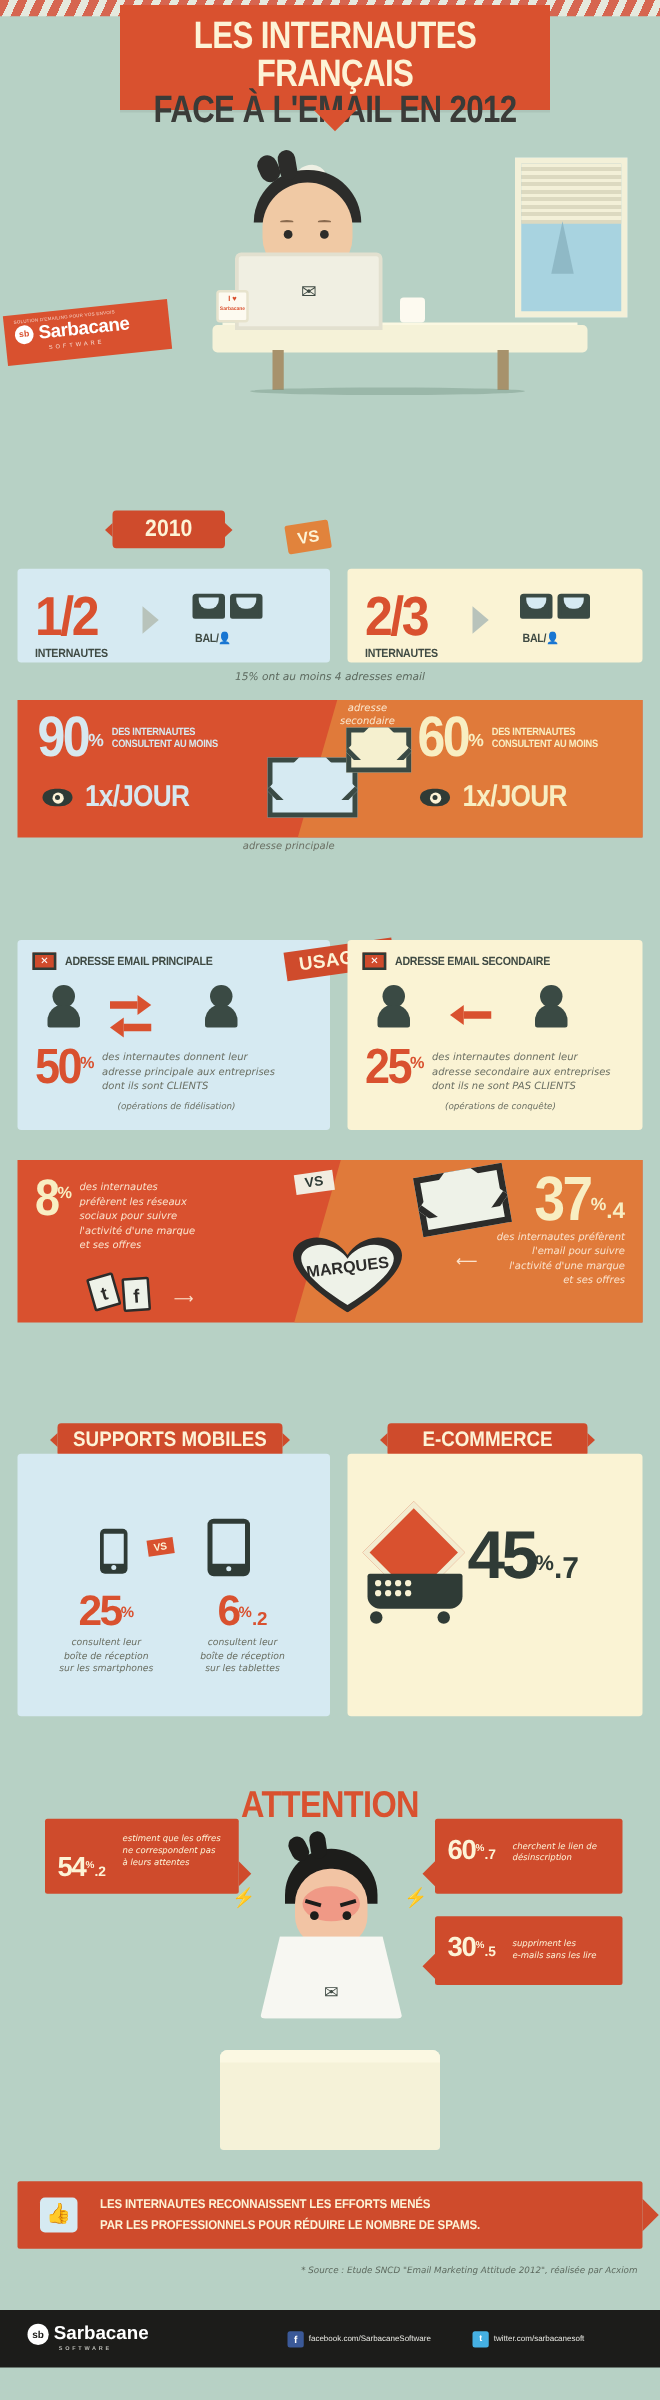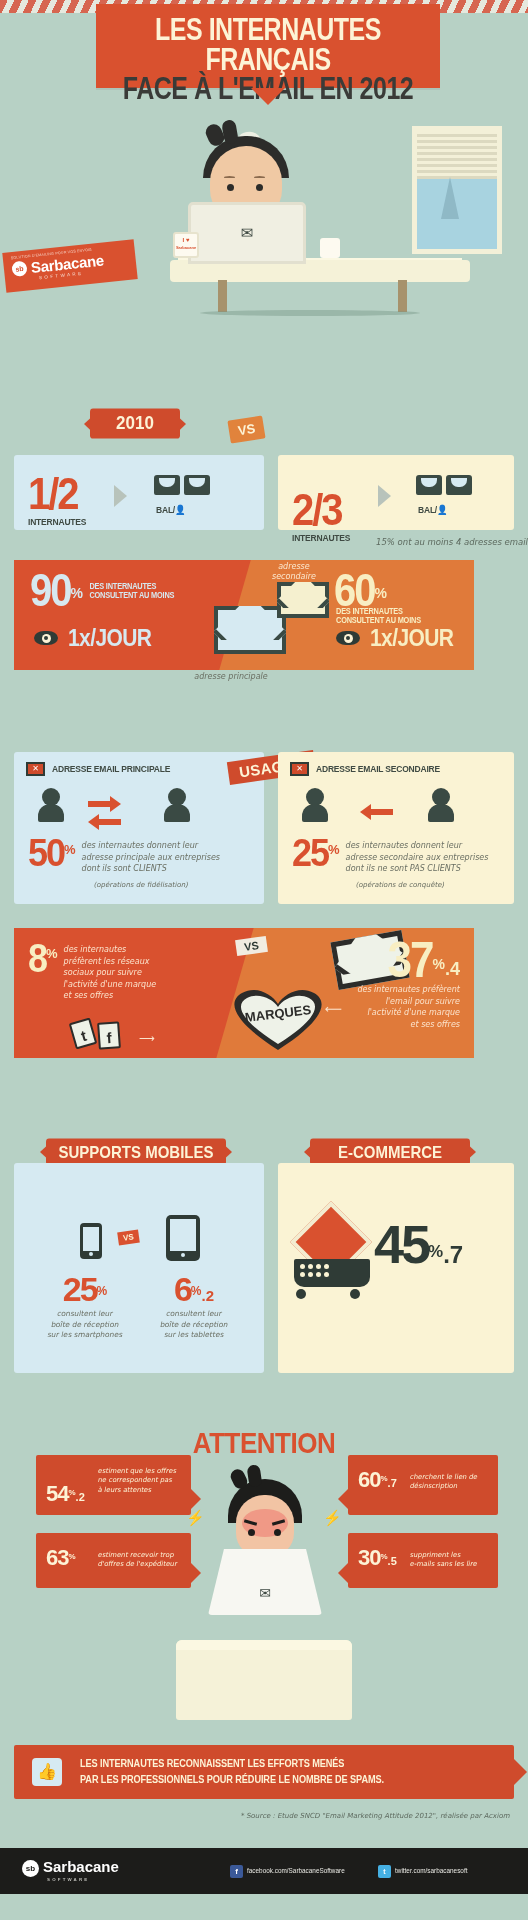--- a/index.html
+++ b/index.html
@@ -131,25 +131,25 @@
   .hand { font-family:"DejaVu Sans", sans-serif; font-style: italic; font-size: 8px;
     color:#6a6f63; line-height:1.45; }
 
   .chev { width:0;height:0; border-top:11px solid transparent; border-bottom:11px solid transparent;
     border-left:13px solid #b8c3bb; }
   .inbox { width: 26px; height: 20px; border: 3px solid #3a4a44; border-radius:3px 3px 2px 2px;
     position:relative; background:#3a4a44; }
   .inbox:before { content:""; position:absolute; left:2px; top:0; right:2px; height:9px;
     background:#d6eaf2; border-radius:0 0 7px 7px; }
 
-  .note-center { position:absolute; width:100%; text-align:right;
+  .note-center { position:absolute; width:100%; text-align:center;
     font-family:"DejaVu Sans", sans-serif; font-style:italic; font-size:8.5px; color:#5d6a5f; }
 
   
-  .band-orange { position:absolute; left:14px; width:460px; background:#d9512f; overflow:hidden; }
+  .band-orange { position:absolute; left:14px; width:500px; background:#d9512f; overflow:hidden; }
   .band-orange .diag { position:absolute; top:0; bottom:0; left:48%; width:70%;
     background:#e07a3a; transform: skewX(-16deg); }
   .pct-big { font-size: 40px; font-weight:bold; line-height:.9; letter-spacing:-2px;
     transform: scaleY(1.14); display:inline-block; }
   .pct-sign { font-size: 14px; font-weight:bold; vertical-align: super; }
   .pct-label { font-size: 7.4px; font-weight:bold; line-height:1.15; letter-spacing:-.2px; transform: scaleY(1.15); }
   .eye-ico { width:24px; height:14px; background:#2f3b36; border-radius:50% / 60%; position:relative; }
   .eye-ico:before { content:""; position:absolute; left:50%; top:50%; width:9px;height:9px;
      margin:-4.5px 0 0 -4.5px; background:#fdf3d6; border-radius:50%; }
   .eye-ico:after { content:""; position:absolute; left:50%; top:50%; width:4px;height:4px;
@@ -272,21 +272,21 @@
   </div>
   <div class="tab" style="left:90px; top:410px; width:90px;">
     <span>2010</span>
   </div>
 
   <div class="vs-badge" style="left:229px; top:418px;">
     <span>VS</span>
   </div>
 
   <div class="panel cream" style="left:278px; top:455px; width:236px; height:75px;">
-    <div style="position:absolute; left:14px; top:36px;">
+    <div style="position:absolute; left:14px; top:20px;">
       <div class="bignum">2/3</div>
       <div class="caption-small" style="margin-top:4px">INTERNAUTES</div>
     </div>
     <div class="chev" style="position:absolute; left:100px; top:30px;"></div>
     <div style="position:absolute; left:138px; top:20px; display:flex; gap:4px;">
       <div class="inbox" style="background:#3a4a44"></div>
       <div class="inbox" style="background:#3a4a44"></div>
     </div>
     <div class="caption-small" style="position:absolute; left:140px; top:50px;">
       <span>BAL/</span><span style="color:#3a4a44">👤</span>
@@ -549,30 +549,20 @@
     <div style="position:absolute; left:10px; top:14px;">
       <span class="att-num">60</span><span class="att-sup">%</span><span class="att-sub">.7</span>
     </div>
     <div class="att-txt" style="position:absolute; left:62px; top:18px; right:6px;">
       <span style="display:block">cherchent le lien de</span>
       <span style="display:block">désinscription</span>
     </div>
     <div style="position:absolute; left:-10px; top:34px; border-top:10px solid transparent; border-bottom:10px solid transparent; border-right:10px solid #cf4b2c;"></div>
   </div>
 
-  <div class="att-box" style="left:36px; top:1533px; width:155px; height:55px;">
-    <div style="position:absolute; left:10px; top:14px;">
-      <span class="att-num">63</span><span class="att-sup">%</span>
-    </div>
-    <div class="att-txt" style="position:absolute; left:62px; top:18px; right:6px;">
-      <span style="display:block">estiment recevoir trop</span>
-      <span style="display:block">d'offres de l'expéditeur</span>
-    </div>
-    <div style="position:absolute; right:-10px; top:30px; border-top:10px solid transparent; border-bottom:10px solid transparent; border-left:10px solid #cf4b2c;"></div>
-  </div>
 
   <div class="att-box" style="left:348px; top:1533px; width:150px; height:55px;">
     <div style="position:absolute; left:10px; top:14px;">
       <span class="att-num">30</span><span class="att-sup">%</span><span class="att-sub">.5</span>
     </div>
     <div class="att-txt" style="position:absolute; left:62px; top:18px; right:6px;">
       <span style="display:block">suppriment les</span>
       <span style="display:block">e-mails sans les lire</span>
     </div>
     <div style="position:absolute; left:-10px; top:30px; border-top:10px solid transparent; border-bottom:10px solid transparent; border-right:10px solid #cf4b2c;"></div>

